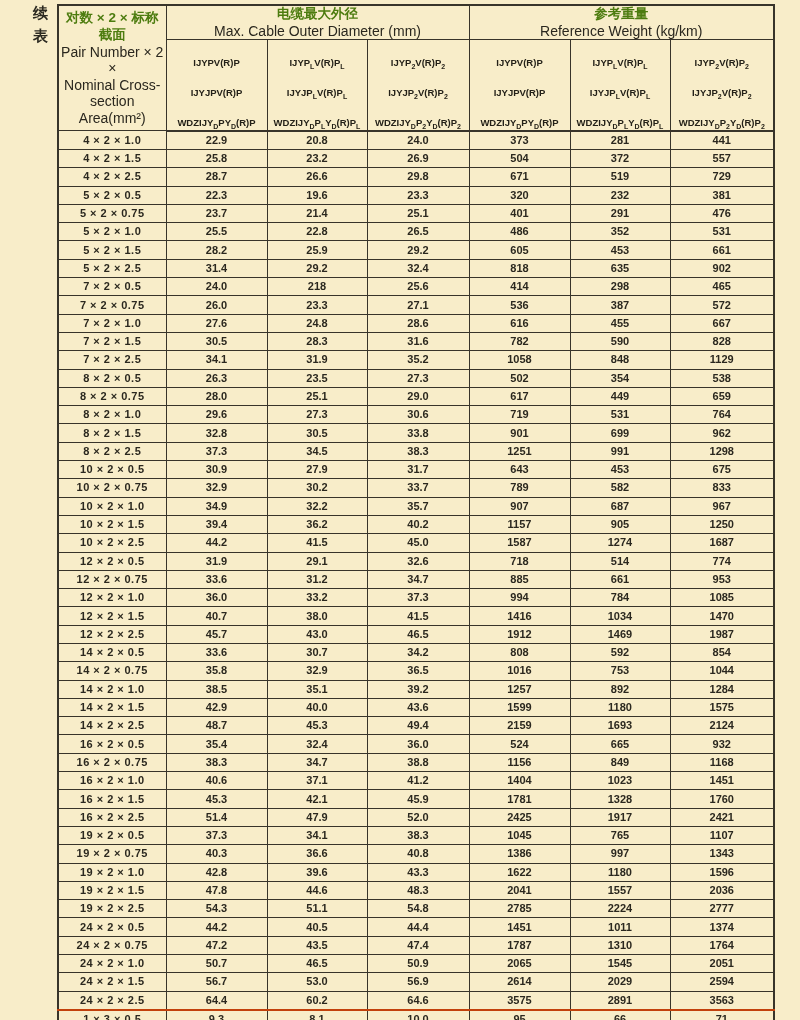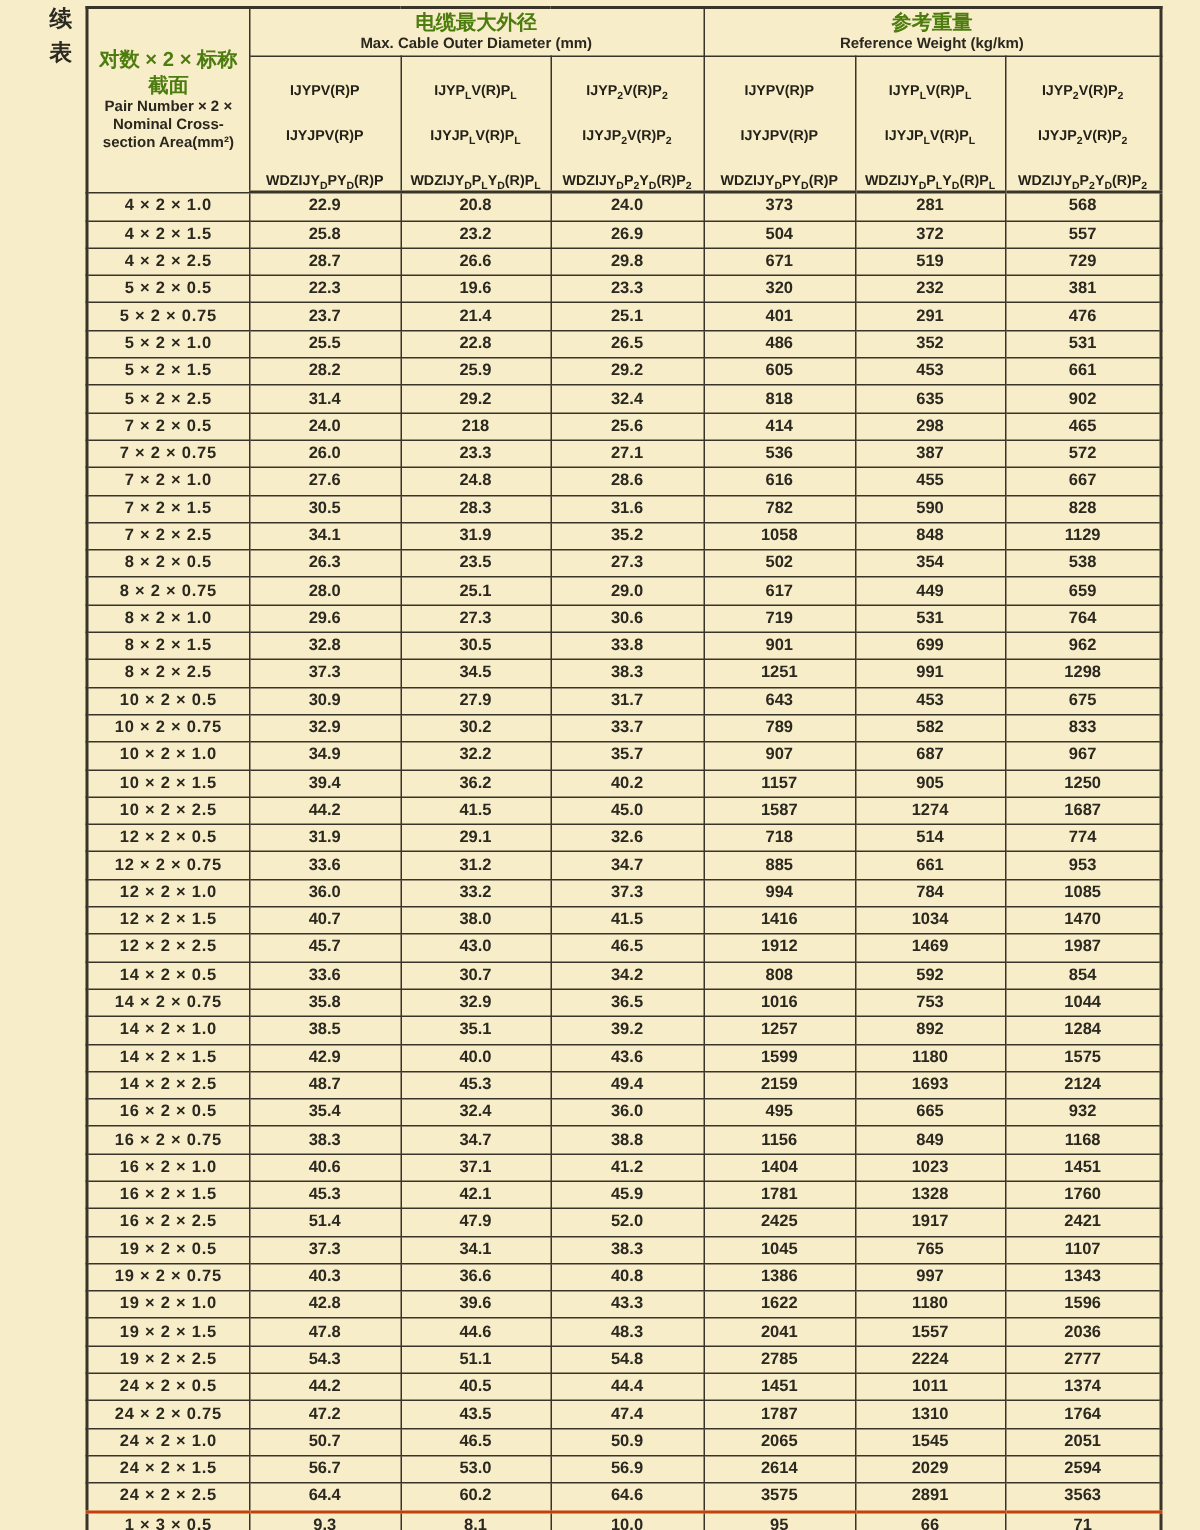--- a/index.html
+++ b/index.html
@@ -27,21 +27,21 @@
   .spec-table th, .spec-table td {
     border: 1px solid #38342a;
     padding: 0;
     text-align: center;
     vertical-align: middle;
     overflow: hidden;
   }
   th.pair-th { height: 86px; }
   th.group-th { height: 31px; text-align: center; }
   .zh { font-size: 13.5px; font-weight: bold; line-height: 1.25; color: #4d7c0f; }
-  .en { font-size: 10px; font-weight: bold; line-height: 1.18; color: #2a271e; }
+  .en { font-size: 14px; font-weight: normal; line-height: 1.18; color: #2a271e; }
   tr.type-row th { height: 54px; border-bottom: 2px solid #38342a; }
   .code { font-size: 9.5px; font-weight: bold; line-height: 1.45; white-space: nowrap; color: #242118; margin-top: 16px; }
   .code sub { font-size: 7px; line-height: 0; }
   tbody td {
     height: 17.3px;
     font-size: 11px;
     font-weight: bold;
     line-height: 1;
     color: #2b281f;
   }
@@ -118,21 +118,21 @@
       </tr>
   </thead>
   <tbody id="rows">
       <tr>
         <td class="spec">4 × 2 × 1.0</td>
         <td>22.9</td>
         <td>20.8</td>
         <td>24.0</td>
         <td>373</td>
         <td>281</td>
-        <td>568</td>
+        <td>441</td>
       </tr>
       <tr>
         <td class="spec">4 × 2 × 1.5</td>
         <td>25.8</td>
         <td>23.2</td>
         <td>26.9</td>
         <td>504</td>
         <td>372</td>
         <td>557</td>
       </tr>
@@ -413,21 +413,21 @@
         <td>49.4</td>
         <td>2159</td>
         <td>1693</td>
         <td>2124</td>
       </tr>
       <tr>
         <td class="spec">16 × 2 × 0.5</td>
         <td>35.4</td>
         <td>32.4</td>
         <td>36.0</td>
-        <td>495</td>
+        <td>524</td>
         <td>665</td>
         <td>932</td>
       </tr>
       <tr>
         <td class="spec">16 × 2 × 0.75</td>
         <td>38.3</td>
         <td>34.7</td>
         <td>38.8</td>
         <td>1156</td>
         <td>849</td>

